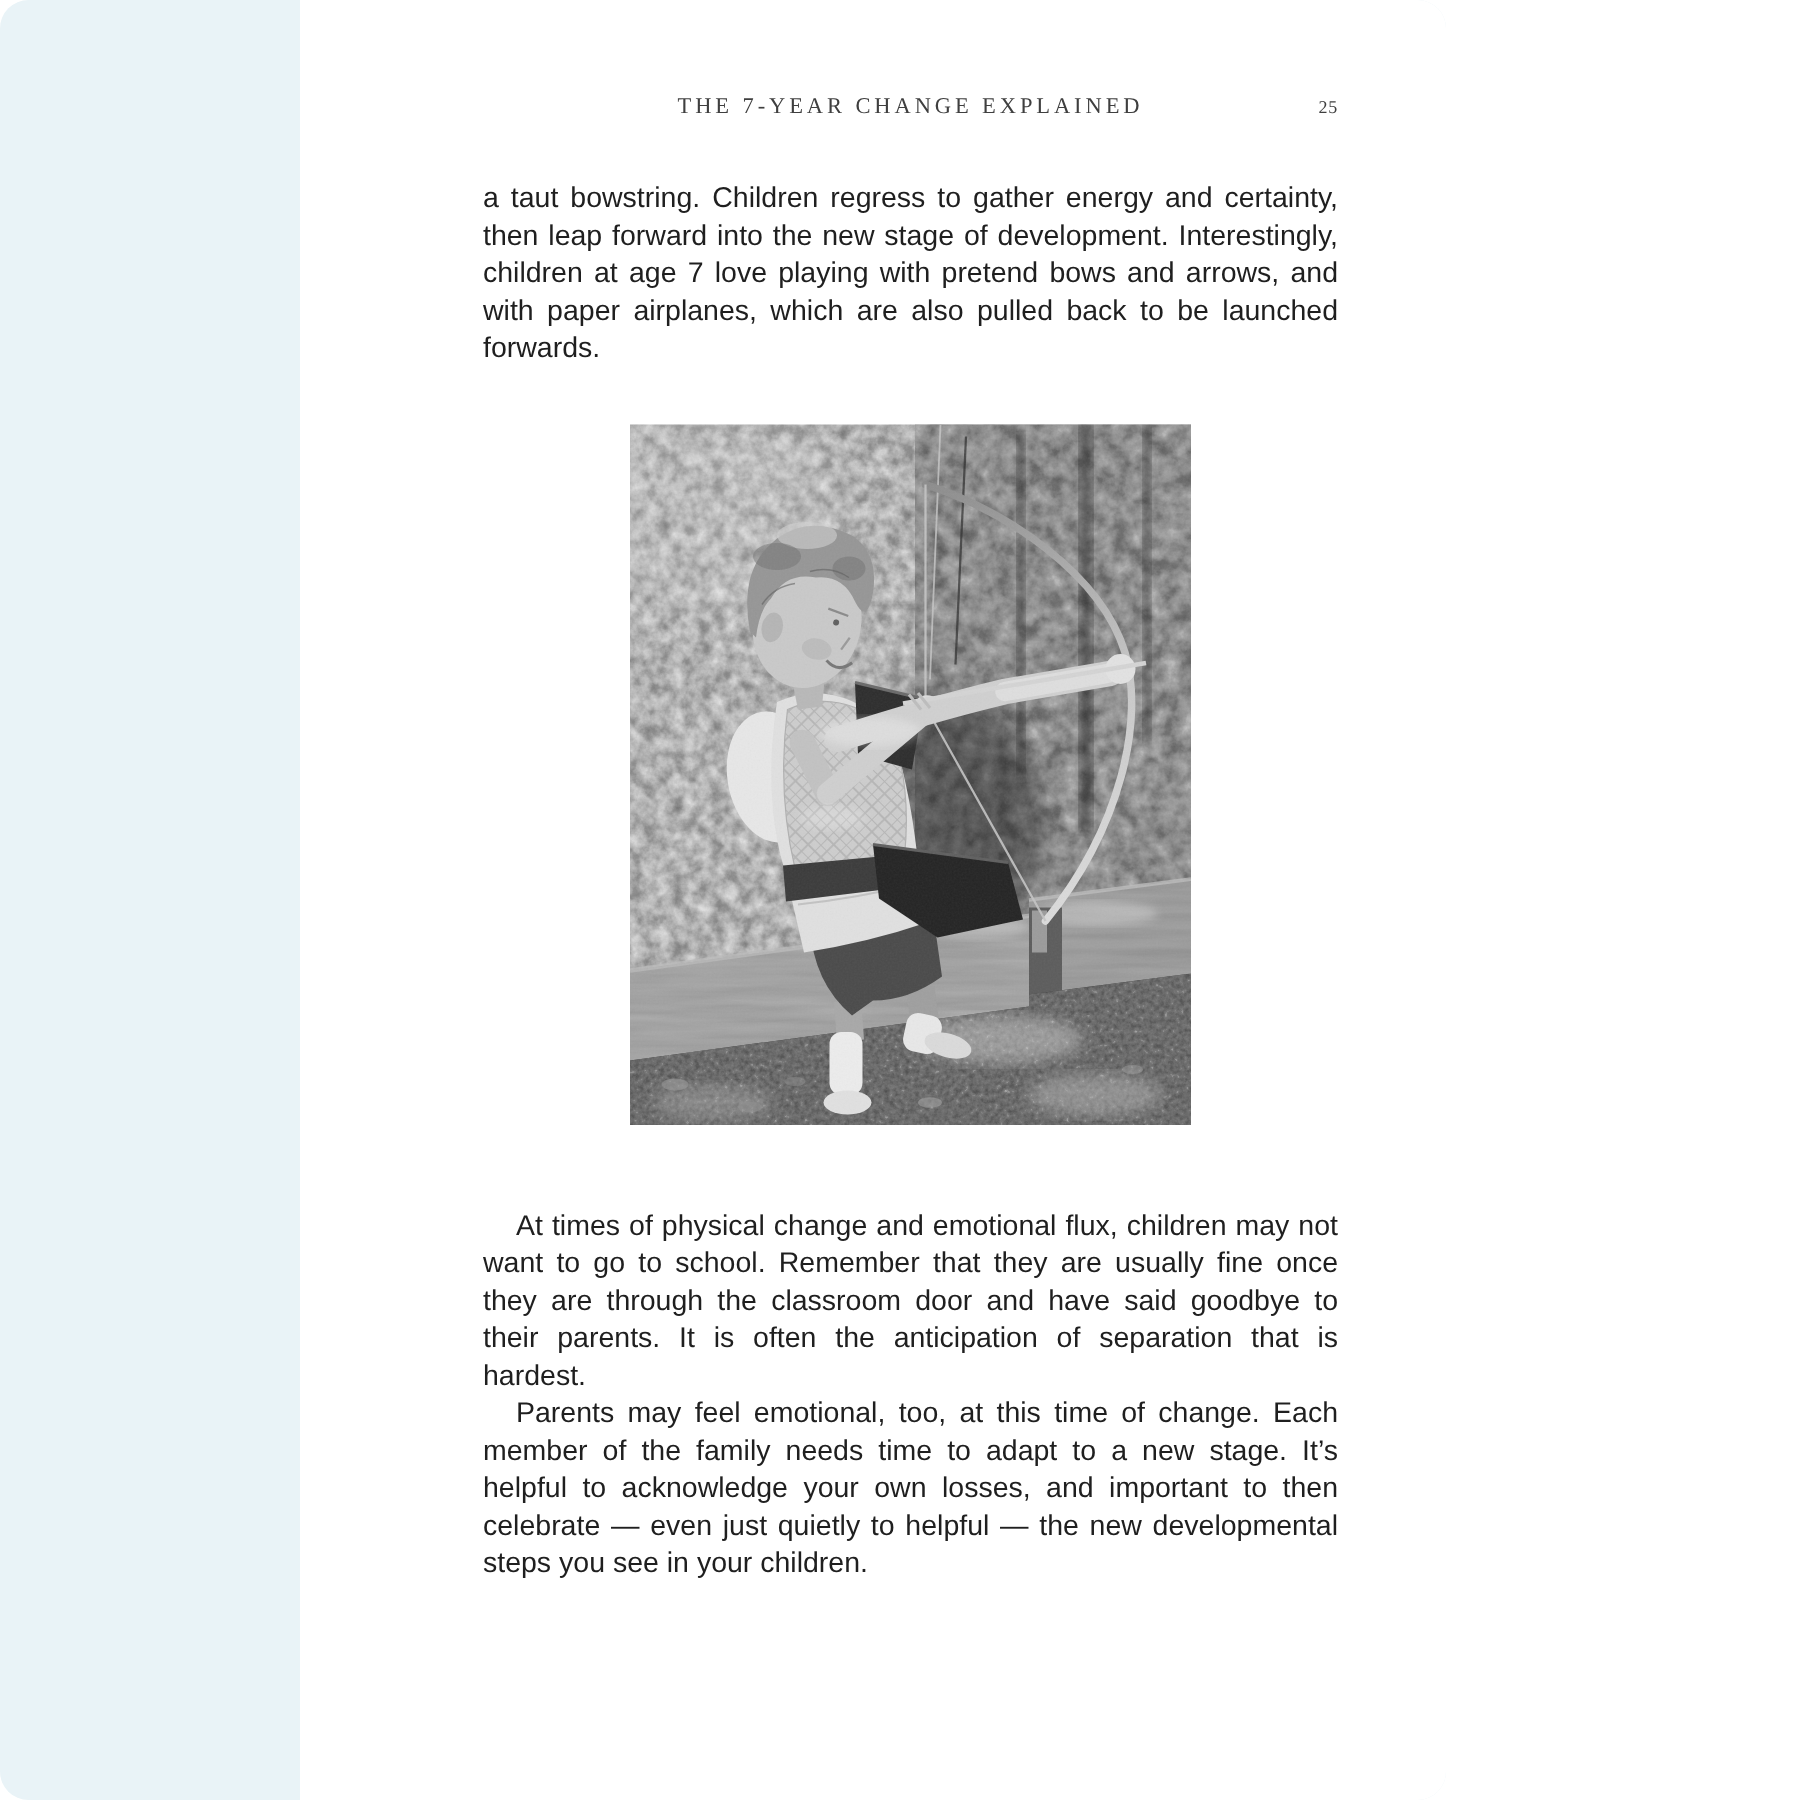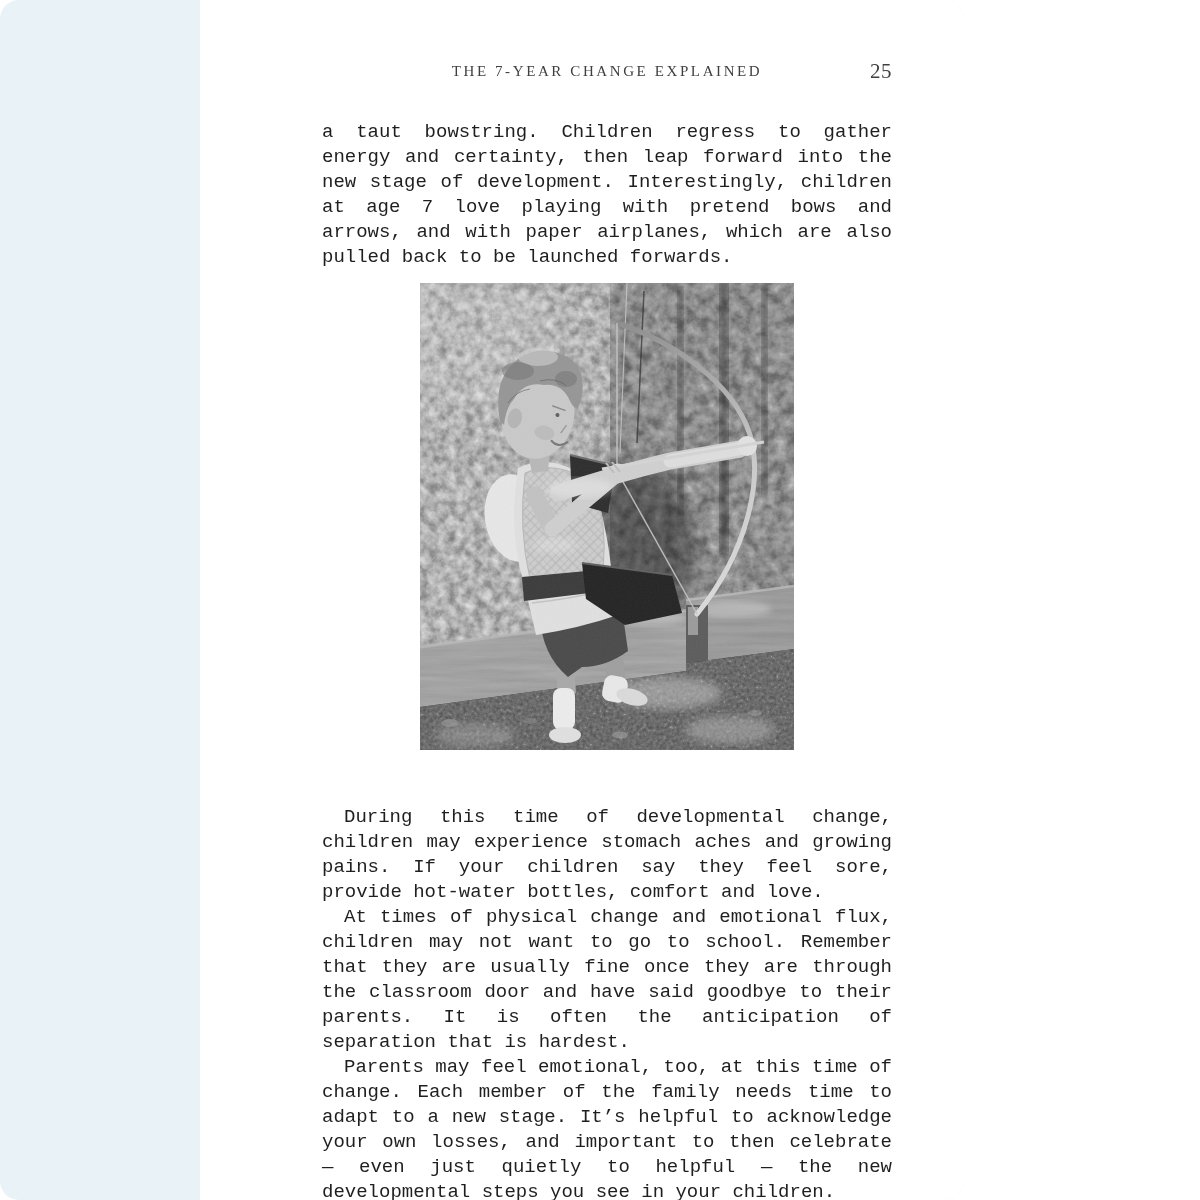--- a/index.html
+++ b/index.html
@@ -1,23 +1,23 @@
 <!DOCTYPE html>
 <html style="--bg: #e9f3f7; --paper: #ffffff; --ink: #1f1f1f; --muted: #3f3f3f;"><head>
 <meta charset="utf-8">
 <style>
   html,body{margin:0;padding:0;}
   body{font-family:"Liberation Serif","DejaVu Serif",serif;}
   .canvas{position:relative;width:964px;height:1200px;background:var(--bg,#e9f3f7);overflow:hidden;border-radius:19px;}
   .paper{position:absolute;left:200px;top:0;width:800px;height:1200px;background:var(--paper,#ffffff);}
   .running-head{position:absolute;top:61px;left:122px;width:570px;text-align:center;
     font-size:15px;line-height:20px;letter-spacing:2.6px;color:var(--muted,#3f3f3f);}
-  .page-number{position:absolute;right:0;top:0;letter-spacing:.5px;font-size:21px;color:var(--muted,#3f3f3f);}
+  .page-number{position:absolute;right:0;top:0;letter-spacing:.5px;font-size:12px;color:var(--muted,#3f3f3f);}
   .para{font-size:19px;line-height:25px;color:var(--ink,#1f1f1f);text-align:justify;margin:0;
-    font-family:Liberation Mono, monospace;}
+    font-family:Liberation Sans, sans-serif;}
   .para-first{position:absolute;top:120px;left:122px;width:570px;}
   .photo-figure{position:absolute;top:283px;left:122px;width:570px;margin:0;display:flex;justify-content:center;}
   .text-block{position:absolute;top:805px;left:122px;width:570px;}
   .indent{text-indent:22px;}
   svg{display:block;}
 </style>
 </head>
 <body>
 
 <div class="canvas">
@@ -221,19 +221,18 @@
             <line x1="186" y1="180" x2="194" y2="190" stroke="#bdbdbd" stroke-width="2"></line>
             <line x1="192" y1="179" x2="200" y2="189" stroke="#bdbdbd" stroke-width="2"></line>
           </g>
 
           <rect x="0" y="0" width="374" height="467" filter="url(#fGrain)" opacity="0.12"></rect>
         </g>
       </svg>
     </figure>
 
     <div class="text-block">
-      <p class="para indent">During this time of developmental change, children may experience stomach aches and growing pains. If your children say they feel sore, provide hot-water bottles, comfort and love.</p>
       <p class="para indent">At times of physical change and emotional flux, children may not want to go to school. Remember that they are usually fine once they are through the classroom door and have said goodbye to their parents. It is often the anticipation of separation that is hardest.</p>
       <p class="para indent">Parents may feel emotional, too, at this time of change. Each member of the family needs time to adapt to a new stage. It’s helpful to acknowledge your own losses, and important to then celebrate — even just quietly to helpful — the new developmental steps you see in your children.</p>
     </div>
 
   </div>
 </div>
 
 </body></html>

